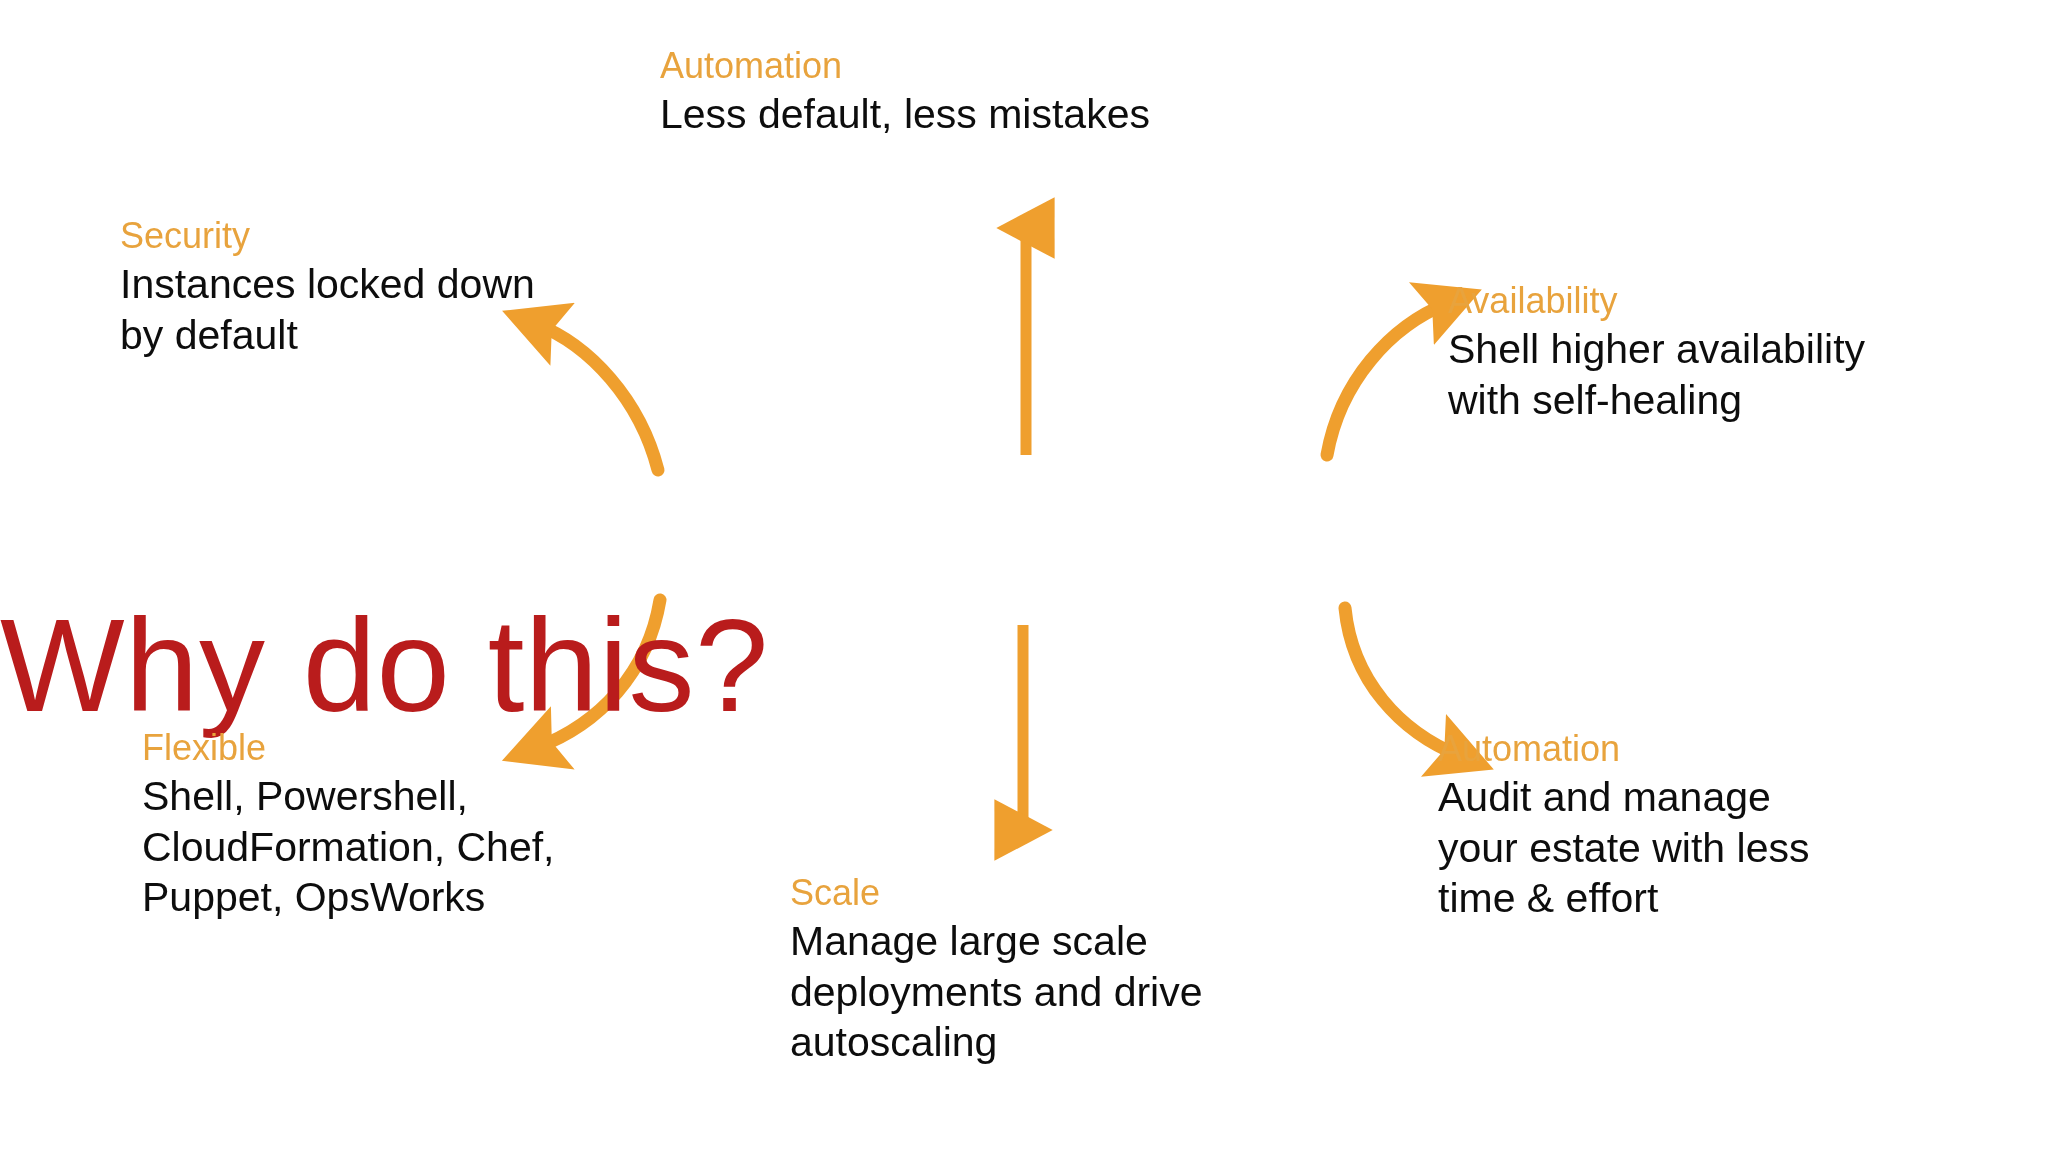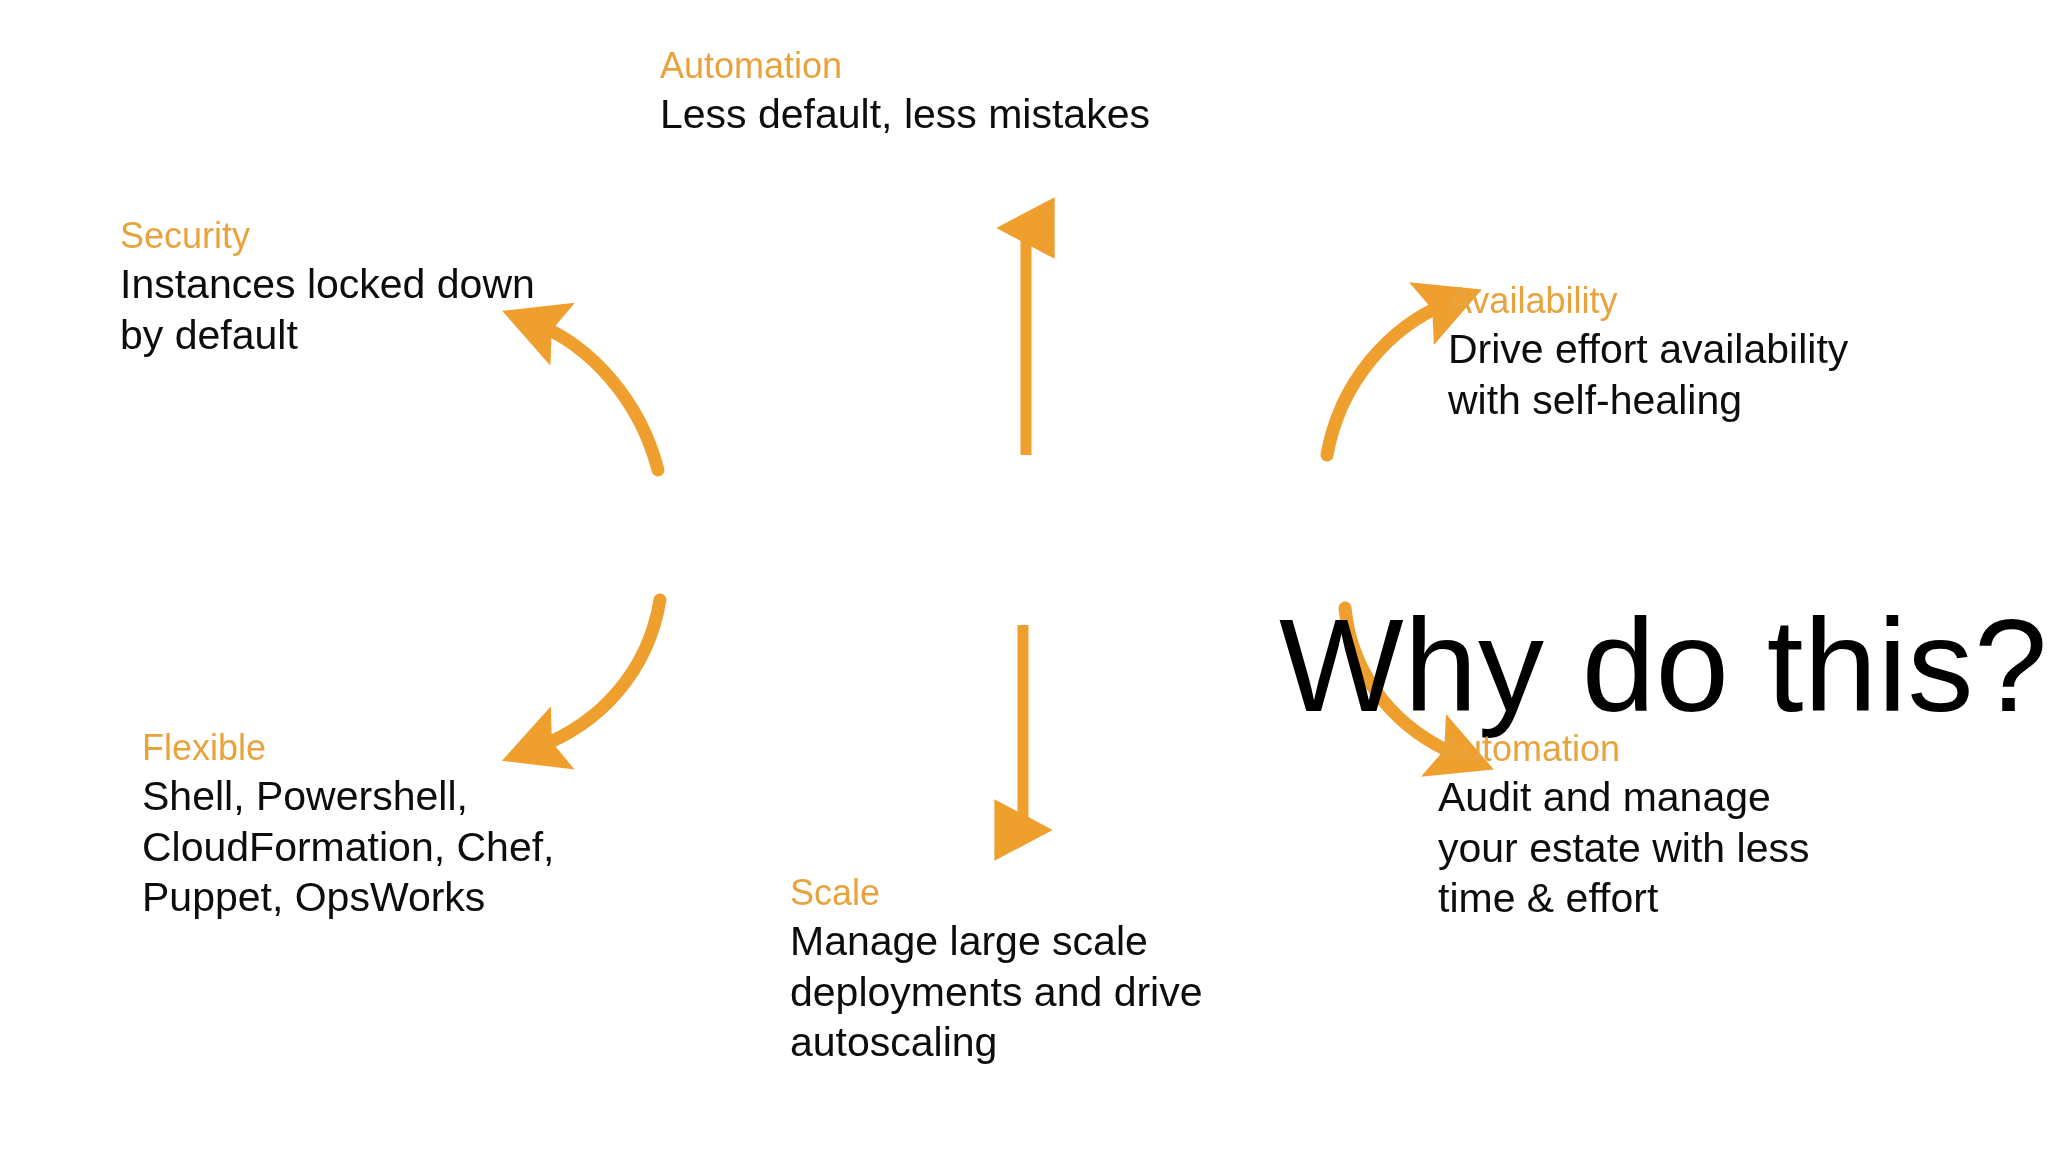--- a/index.html
+++ b/index.html
@@ -41,22 +41,22 @@
     font-size: 41px;
     line-height: 1.23;
     font-weight: normal;
     margin: 0;
   }
   #center-title {
     position: absolute;
     left: 0;
     top: 600px;
     width: 2048px;
-    text-align: right;
-    color: #000000;
+    text-align: left;
+    color: #b91c1c;
     font-size: 132px;
     line-height: 1;
     letter-spacing: 0.5px;
     font-weight: normal;
   }
   
   #node-automation  { left: 660px;  top: 45px;   width: 720px; }
   #node-security    { left: 120px;  top: 215px;  width: 430px; }
   #node-availability{ left: 1448px; top: 248px;  width: 450px; margin-top: 32px; }
   #node-flexible    { left: 142px;  top: 727px;  width: 420px; }
@@ -110,21 +110,21 @@
     <div class="node-body">Less default, less mistakes</div>
   </div>
 
   <div class="node" id="node-security">
     <div class="node-title">Security</div>
     <div class="node-body">Instances locked down by default</div>
   </div>
 
   <div class="node" id="node-availability">
     <div class="node-title">Availability</div>
-    <div class="node-body">Drive effort availability with self-healing</div>
+    <div class="node-body">Shell higher availability with self-healing</div>
   </div>
 
   <div class="node" id="node-flexible">
     <div class="node-title">Flexible</div>
     <div class="node-body">Shell, Powershell, CloudFormation, Chef, Puppet, OpsWorks</div>
   </div>
 
   <div class="node" id="node-efficiency">
     <div class="node-title">Automation</div>
     <div class="node-body">Audit and manage your estate with less time &amp; effort</div>

